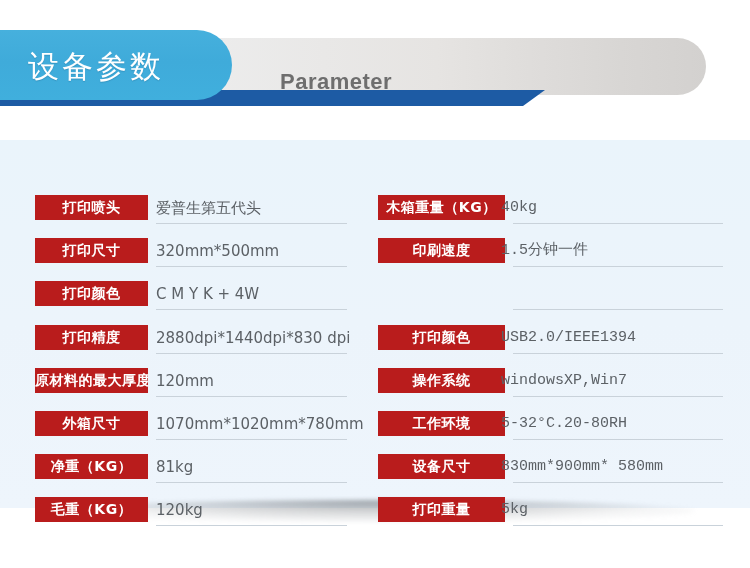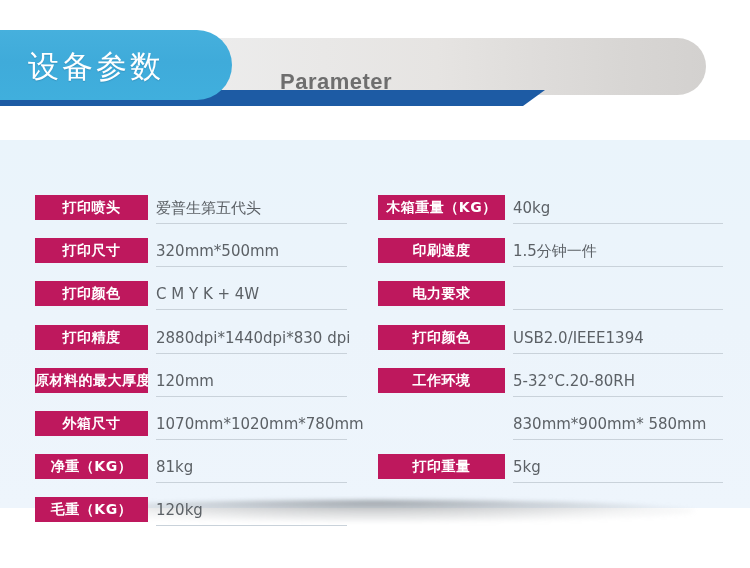--- a/index.html
+++ b/index.html
@@ -112,21 +112,21 @@
   .spec-row {
     position: relative;
     height: 43.2px;
   }
   .spec-label {
     position: absolute;
     left: 0;
     top: 0;
     height: 25px;
     line-height: 25px;
-    background: #be185d;
+    background: #b91c1c;
     color: #ffffff;
     font-size: 14px;
     font-weight: bold;
     text-align: center;
     letter-spacing: 0.5px;
     font-family: "DejaVu Sans", "Liberation Sans", sans-serif;
     white-space: nowrap;
     overflow: hidden;
   }
   .left .spec-label  { width: 113px; }
@@ -136,21 +136,21 @@
     position: absolute;
     top: 0;
     height: 25px;
     line-height: 26px;
     font-size: 15px;
     color: #5c6166;
     white-space: nowrap;
     font-family: "DejaVu Sans", "Liberation Sans", sans-serif;
   }
   .left .spec-value  { left: 121px; }
-  .right .spec-value { left: 135px; }
+  .right .spec-value { left: 123px; font-family: Liberation Mono, monospace; }
 
   .spec-underline {
     position: absolute;
     top: 28px;
     height: 1px;
     background: #c9d2da;
   }
   .left .spec-underline  { left: 121px; width: 191px; }
   .right .spec-underline { left: 135px; width: 210px; }
 
@@ -224,34 +224,39 @@
         <div class="spec-label">木箱重量（KG）</div>
         <div class="spec-value">40kg</div>
         <div class="spec-underline"></div>
       </div>
       <div class="spec-row">
         <div class="spec-label">印刷速度</div>
         <div class="spec-value">1.5分钟一件</div>
         <div class="spec-underline"></div>
       </div>
       <div class="spec-row">
-        <div class="spec-label">电力要求</div>
         <div class="spec-underline"></div>
       </div>
       <div class="spec-row">
         <div class="spec-label">打印颜色</div>
         <div class="spec-value">USB2.0/IEEE1394</div>
         <div class="spec-underline"></div>
       </div>
       <div class="spec-row">
+        <div class="spec-label">操作系统</div>
+        <div class="spec-value">windowsXP,Win7</div>
+        <div class="spec-underline"></div>
+      </div>
+      <div class="spec-row">
         <div class="spec-label">工作环境</div>
         <div class="spec-value">5-32°C.20-80RH</div>
         <div class="spec-underline"></div>
       </div>
       <div class="spec-row">
+        <div class="spec-label">设备尺寸</div>
         <div class="spec-value">830mm*900mm* 580mm</div>
         <div class="spec-underline"></div>
       </div>
       <div class="spec-row">
         <div class="spec-label">打印重量</div>
         <div class="spec-value">5kg</div>
         <div class="spec-underline"></div>
       </div>
     </div>
 </div>

